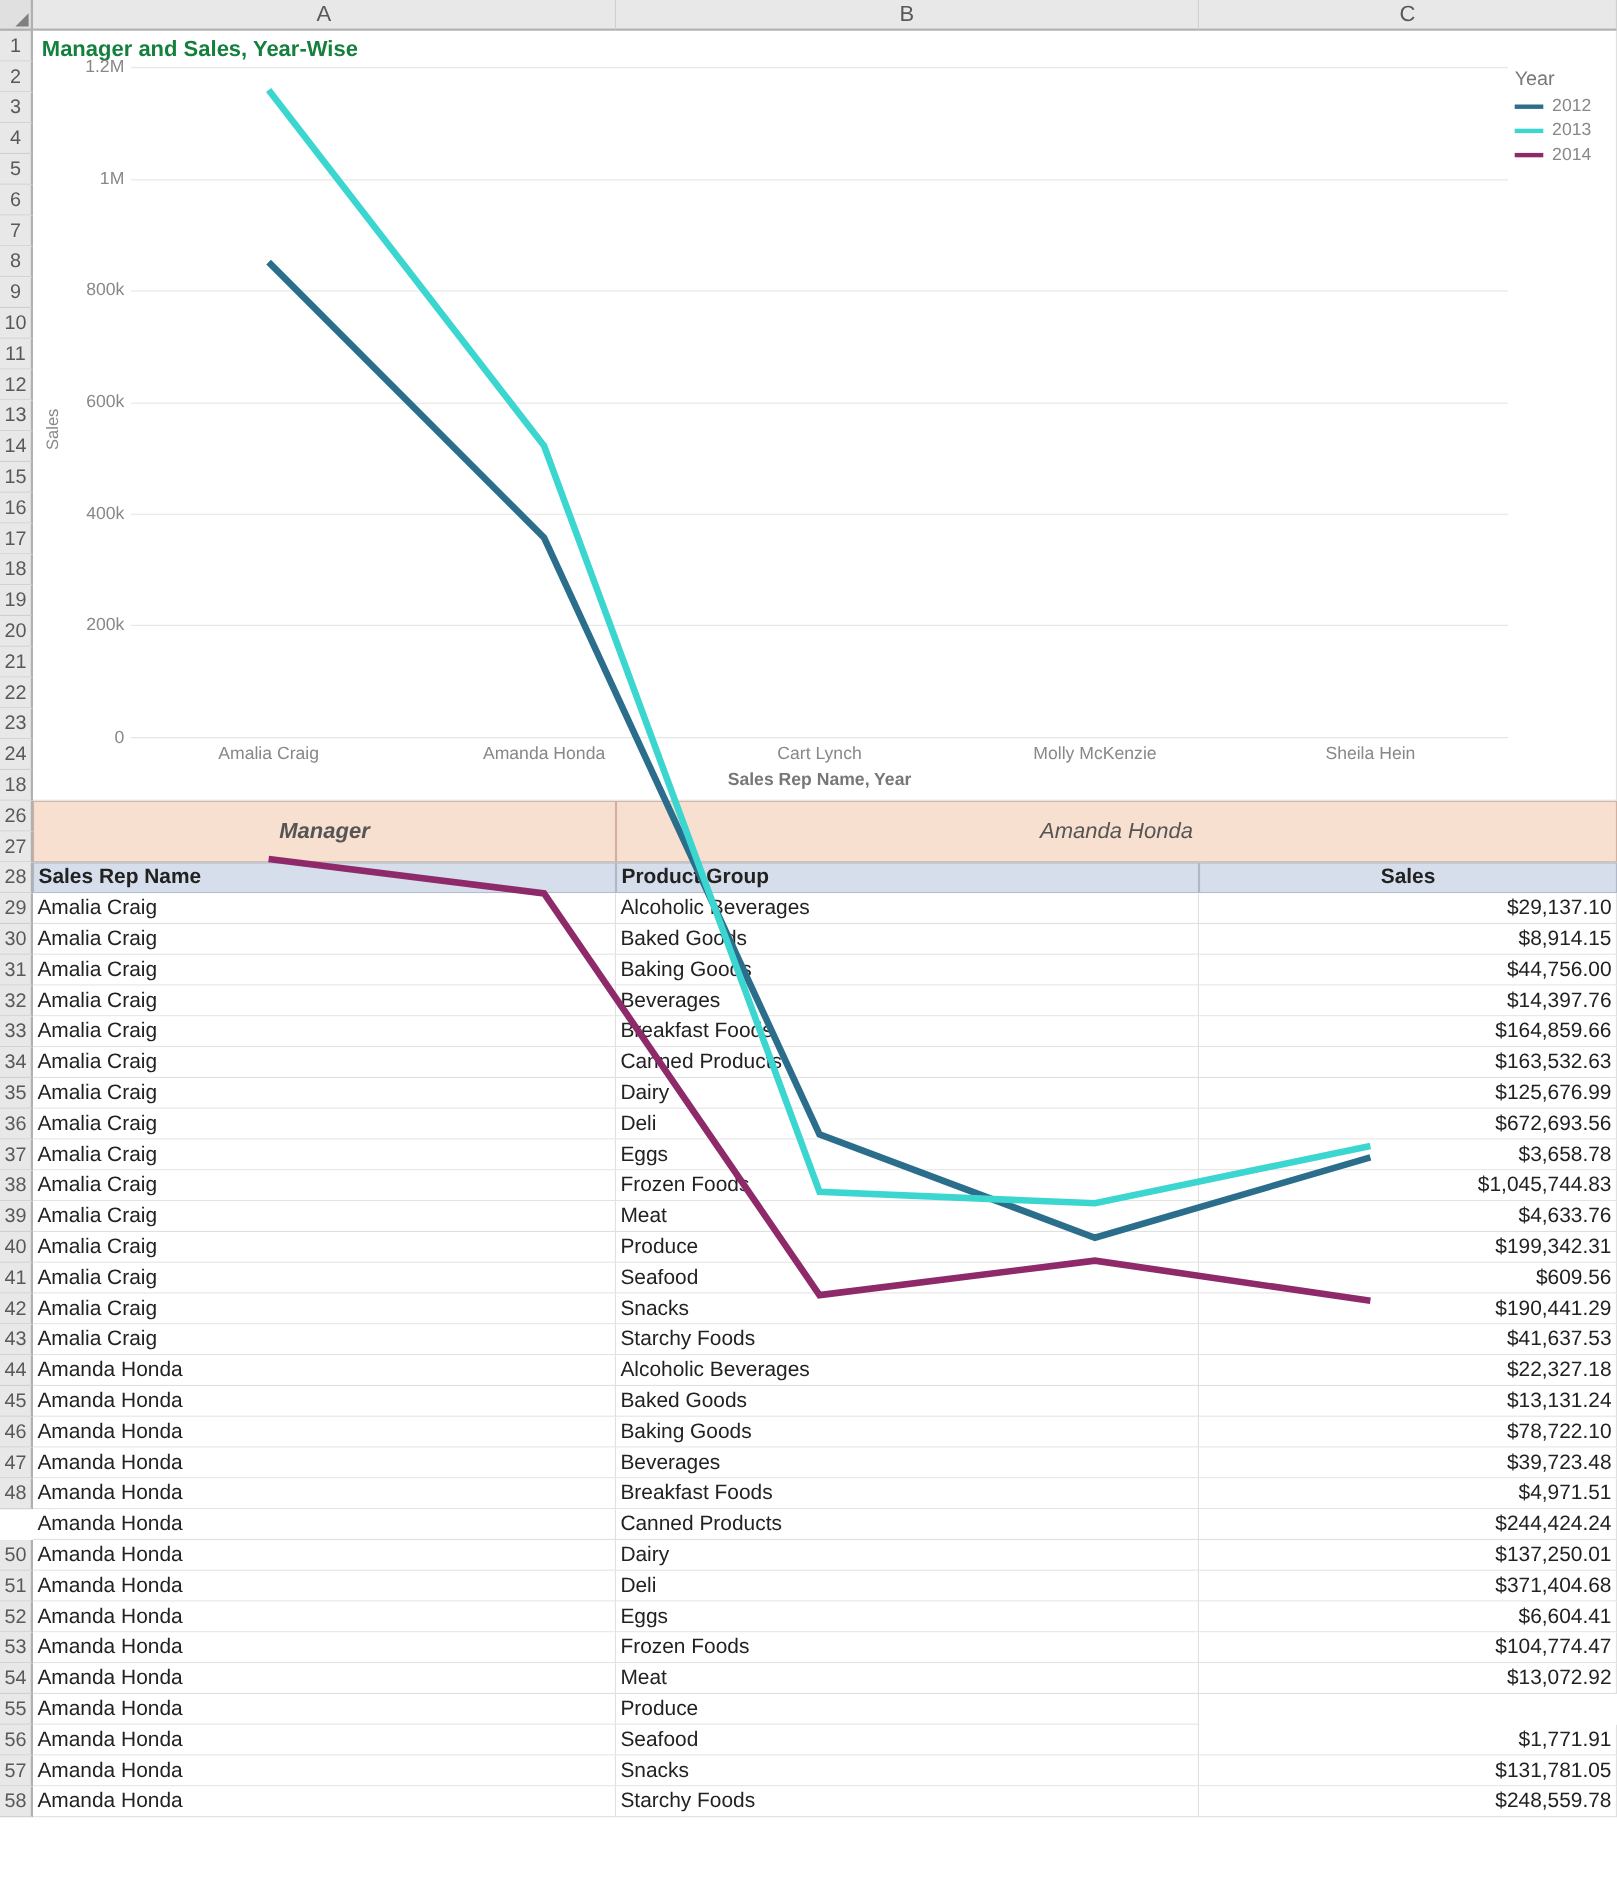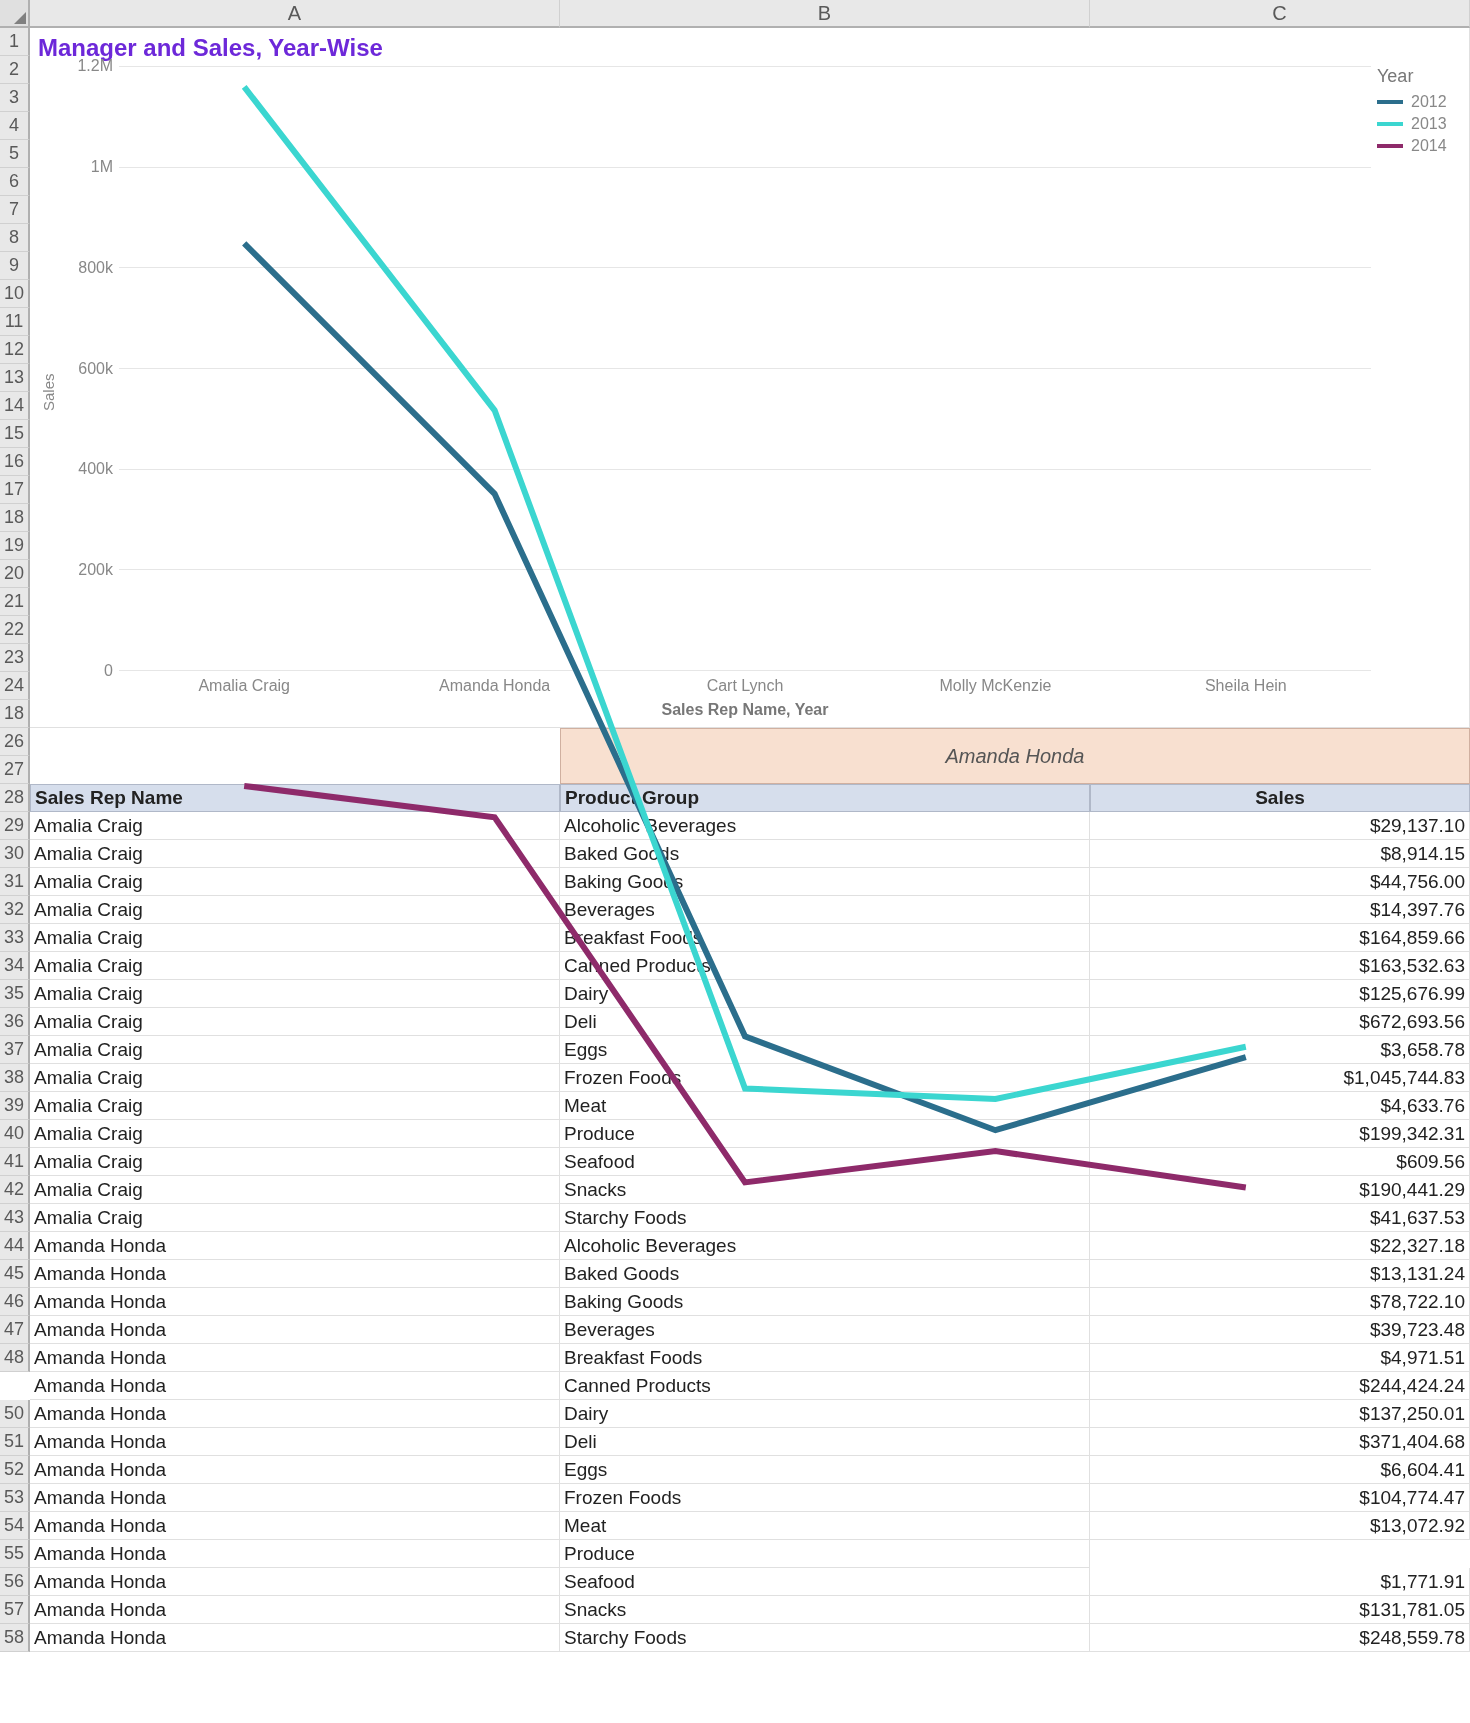--- a/index.html
+++ b/index.html
@@ -30,21 +30,21 @@
   
   
   .peach-cell{background:var(--peach);border:1px solid #d0b0a0;display:flex;align-items:center;justify-content:center;font-style:italic;font-weight:700;font-size:20px;color:#555;}
   .peach-cell.right{font-weight:400;}
   .blue-hdr{background:var(--blue-header);border:1px solid #b0b8c8;font-weight:700;font-size:19px;color:#222;padding:2px 4px;display:flex;align-items:center;}
   .blue-hdr.center{justify-content:center;}
   .data-cell{border-right:1px solid var(--cell-border);border-bottom:1px solid var(--cell-border);padding:2px 4px;font-size:19px;color:#222;display:flex;align-items:center;background:#fff;}
   .data-cell.right{justify-content:flex-end;}
   
   .chart-wrapper{position:absolute;inset:0;padding:6px 8px 8px 8px;display:flex;flex-direction:column;}
-  .chart-title{font-size:24px;font-weight:600;color:#6d28d9;margin-bottom:4px;}
+  .chart-title{font-size:20px;font-weight:600;color:#15803d;margin-bottom:4px;}
   .chart-body{flex:1;display:flex;}
   .chart-ylabel{writing-mode:vertical-rl;transform:rotate(180deg);font-size:15px;color:var(--chart-axis-label);text-align:center;padding:0 2px;display:flex;align-items:center;justify-content:center;}
   .chart-plot-col{flex:1;display:flex;flex-direction:column;}
   .chart-row{flex:1;display:flex;}
   .chart-yticks{width:60px;position:relative;}
   .chart-ytick{position:absolute;right:6px;transform:translateY(-50%);font-size:16px;color:var(--chart-axis-label);text-align:right;}
   .chart-plot{flex:1;position:relative;border-bottom:1px solid #ccc;}
   .chart-gridline{position:absolute;left:0;right:0;height:1px;background:var(--chart-grid);}
   .chart-svg{position:absolute;inset:0;}
   .chart-legend{width:90px;padding-left:6px;}
@@ -172,20 +172,21 @@
               <div class="chart-xtick">Amanda Honda</div>
               <div class="chart-xtick">Cart Lynch</div>
               <div class="chart-xtick">Molly McKenzie</div>
               <div class="chart-xtick">Sheila Hein</div>
             </div>
             <div class="chart-xlabel">Sales Rep Name, Year</div>
           </div>
         </div>
       </div>
     </div>
+    <div class="peach-cell" style="grid-area: 27 / 2 / span 2;">Manager</div>
     <div class="peach-cell right" style="grid-area: 27 / 3 / span 2 / span 2;">Amanda Honda</div>
     <div class="blue-hdr" style="grid-area: 29 / 2;">Sales Rep Name</div>
     <div class="blue-hdr" style="grid-area: 29 / 3;">Product Group</div>
     <div class="blue-hdr center" style="grid-area: 29 / 4;">Sales</div>
     <div class="data-cell" style="grid-area: 30 / 2;">Amalia Craig</div>
     <div class="data-cell" style="grid-area: 30 / 3;">Alcoholic Beverages</div>
     <div class="data-cell right" style="grid-area: 30 / 4;">$29,137.10</div>
     <div class="data-cell" style="grid-area: 31 / 2;">Amalia Craig</div>
     <div class="data-cell" style="grid-area: 31 / 3;">Baked Goods</div>
     <div class="data-cell right" style="grid-area: 31 / 4;">$8,914.15</div>

